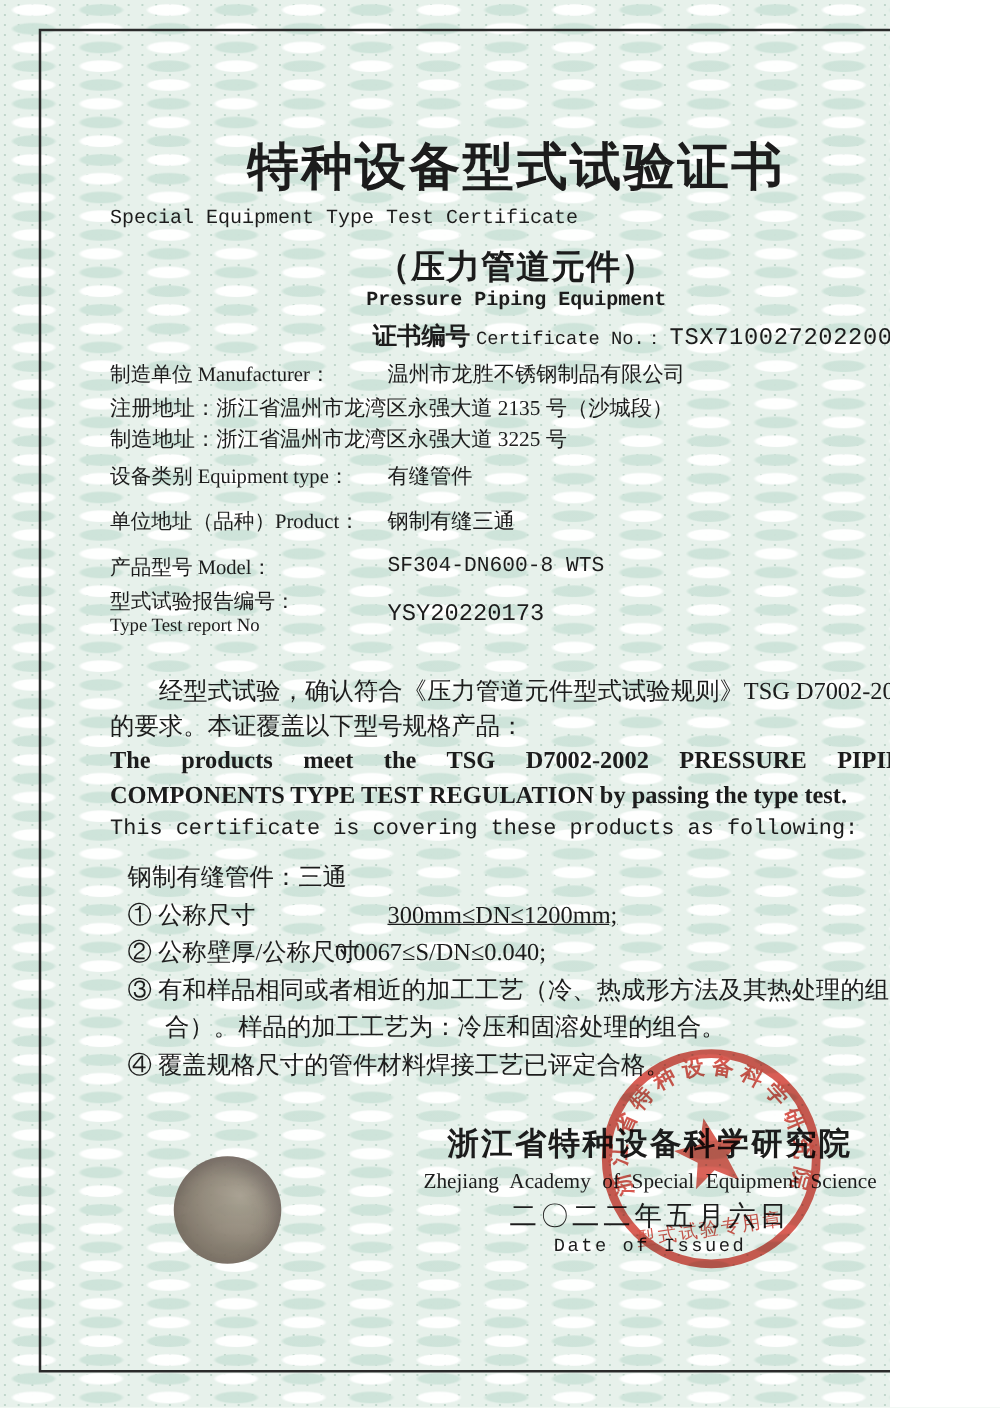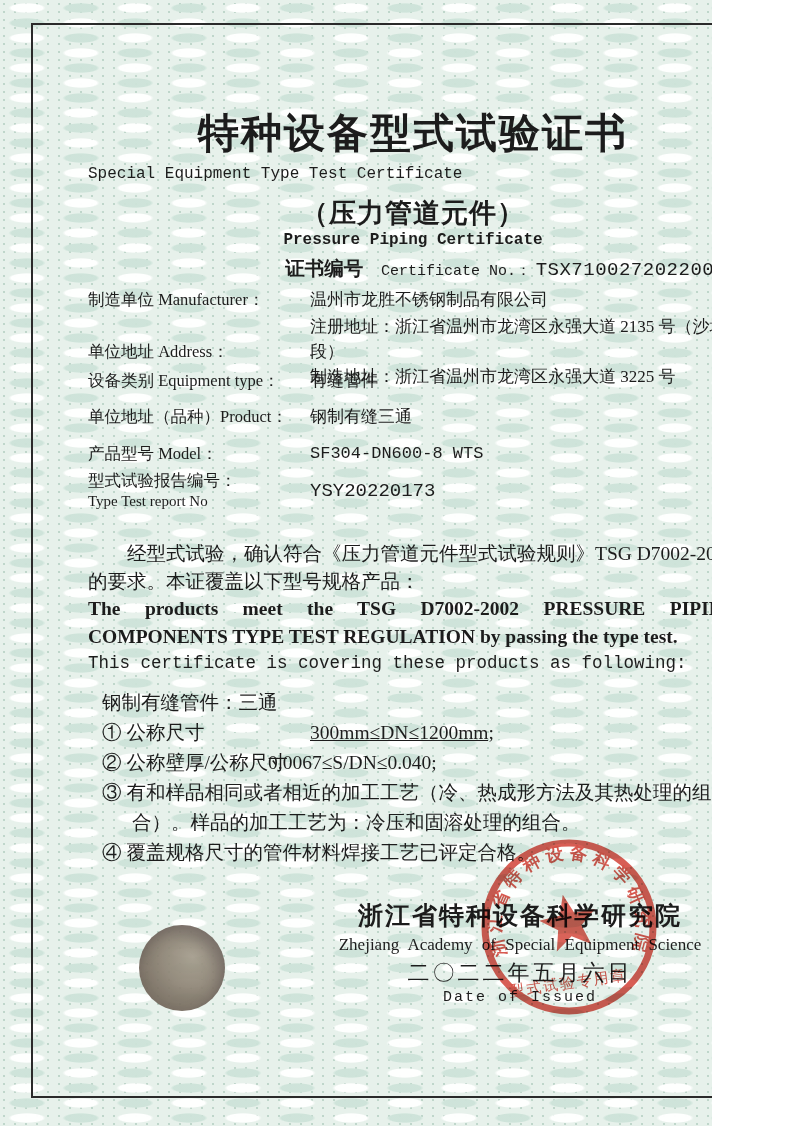--- a/index.html
+++ b/index.html
@@ -20,21 +20,21 @@
     border:2.5px solid #2a2a2a;box-sizing:border-box;}
   .content{position:absolute;left:88px;top:0;width:650px;height:1126px;}
   .abs{position:absolute;left:0;width:650px;}
   .mono{font-family:"Liberation Mono","DejaVu Sans Mono",monospace;}
   .title-cn{top:106px;text-align:center;font-size:41px;font-weight:900;letter-spacing:2px;}
   .title-en{top:165px;text-align:left;font-size:16px;}
   .subtitle-cn{top:195px;text-align:center;font-size:27px;font-weight:700;letter-spacing:1px;}
   .subtitle-en{top:231px;text-align:center;font-size:16px;font-weight:700;}
   .cert-line{top:255px;text-align:right;font-size:19px;white-space:nowrap;}
   .cert-line .lcn{font-weight:700;font-size:19.5px;}
-  .cert-line .len{font-family:"Liberation Mono","DejaVu Sans Mono",monospace;font-size:15px;margin-left:13px;}
+  .cert-line .len{font-family:"Liberation Mono","DejaVu Sans Mono",monospace;font-size:15px;}
   .cert-line .val{font-family:"Liberation Mono","DejaVu Sans Mono",monospace;font-size:19px;letter-spacing:.5px;}
   .row{display:flex;align-items:center;}
   .row .lbl{width:222px;flex:none;font-size:16.5px;line-height:21px;}
   .row .val{font-size:17px;line-height:25px;}
   .row .lbl .sub{display:block;font-size:15px;font-family:Liberation Serif, serif;}
   .r1{top:287px;} .r2{top:314px;} .r3{top:368px;} .r4{top:404px;} .r5{top:441px;} .r6{top:470px;}
   .statement{top:540px;font-size:19.5px;line-height:27.5px;}
   .statement p{margin:0;}
   .statement .cn{text-indent:2em;}
   .statement .enb{font-weight:700;text-align:justify;}
@@ -60,35 +60,34 @@
 <body>
 
 <div class="page">
   <div class="frame"></div>
 
   <div class="content">
 
     <div class="abs title-cn">特种设备型式试验证书</div>
     <div class="abs title-en mono">Special Equipment Type Test Certificate</div>
     <div class="abs subtitle-cn">（压力管道元件）</div>
-    <div class="abs subtitle-en mono">Pressure Piping Certificate</div>
+    <div class="abs subtitle-en mono">Pressure Piping Equipment</div>
 
     <div class="abs cert-line">
       <span class="lcn">证书编号</span>
       <span class="len">Certificate No.：</span>
       <span class="val">TSX71002720220081</span>
     </div>
 
     <div class="abs row r1">
       <span class="lbl">制造单位 Manufacturer：</span>
       <span class="val">温州市龙胜不锈钢制品有限公司</span>
     </div>
 
     <div class="abs row r2">
-      <span class="lbl">单位地址 Address：</span>
       <span class="val">
         <span style="display:block">注册地址：浙江省温州市龙湾区永强大道 2135 号（沙城段）</span>
         <span style="display:block">制造地址：浙江省温州市龙湾区永强大道 3225 号</span>
       </span>
     </div>
 
     <div class="abs row r3">
       <span class="lbl">设备类别 Equipment type：</span>
       <span class="val">有缝管件</span>
     </div>

